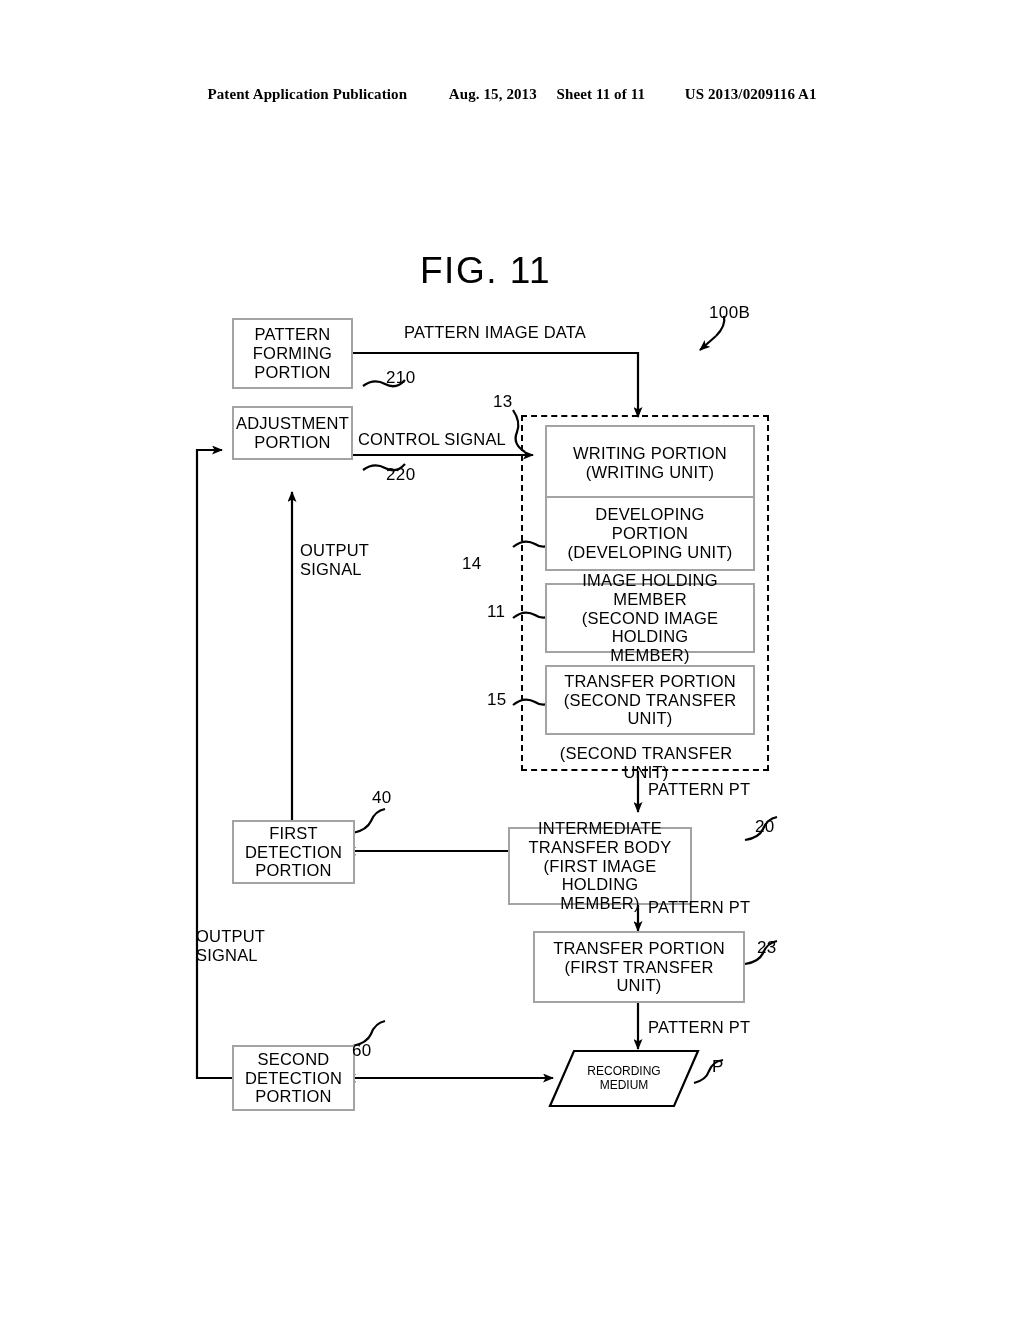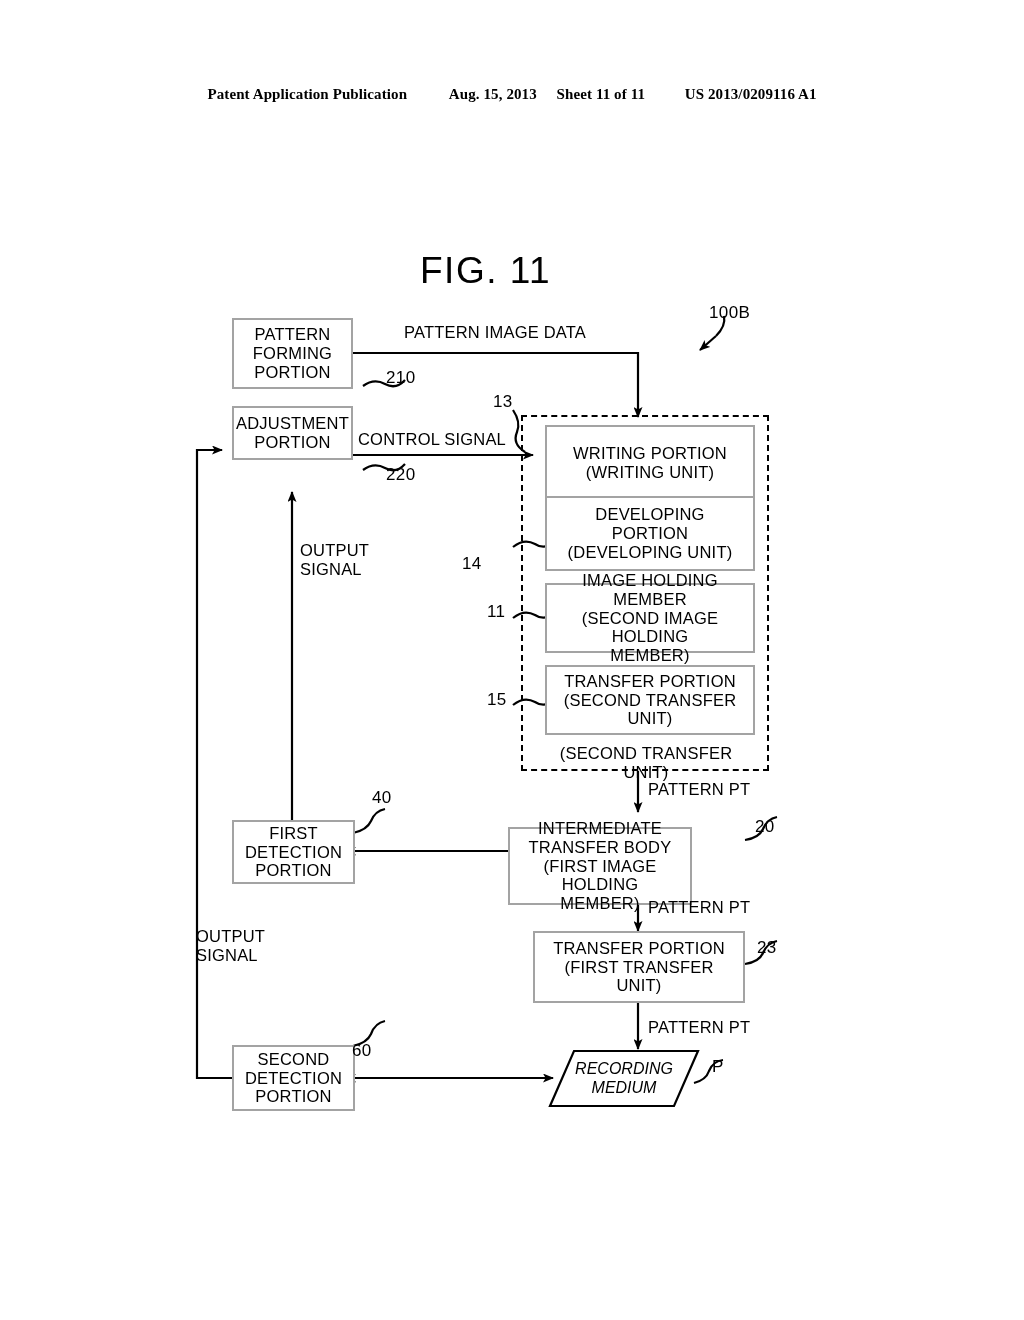--- a/index.html
+++ b/index.html
@@ -102,24 +102,23 @@
   .parallelogram .pg-text {
     position: absolute;
     left: 0;
     top: 0;
     width: 100%;
     height: 100%;
     display: flex;
     align-items: center;
     justify-content: center;
     text-align: center;
-    font-size: 16px;
+    font-size: 12px;
     line-height: 1.14;
     white-space: pre-line;
-    font-style: italic;
   }
 </style>
 </head>
 <body>
 
 <div id="pub-header">
   <span>Patent Application Publication</span>
   <span class="hdr-gap-1"></span>
   <span>Aug. 15, 2013</span>
   <span class="hdr-gap-2"></span>

